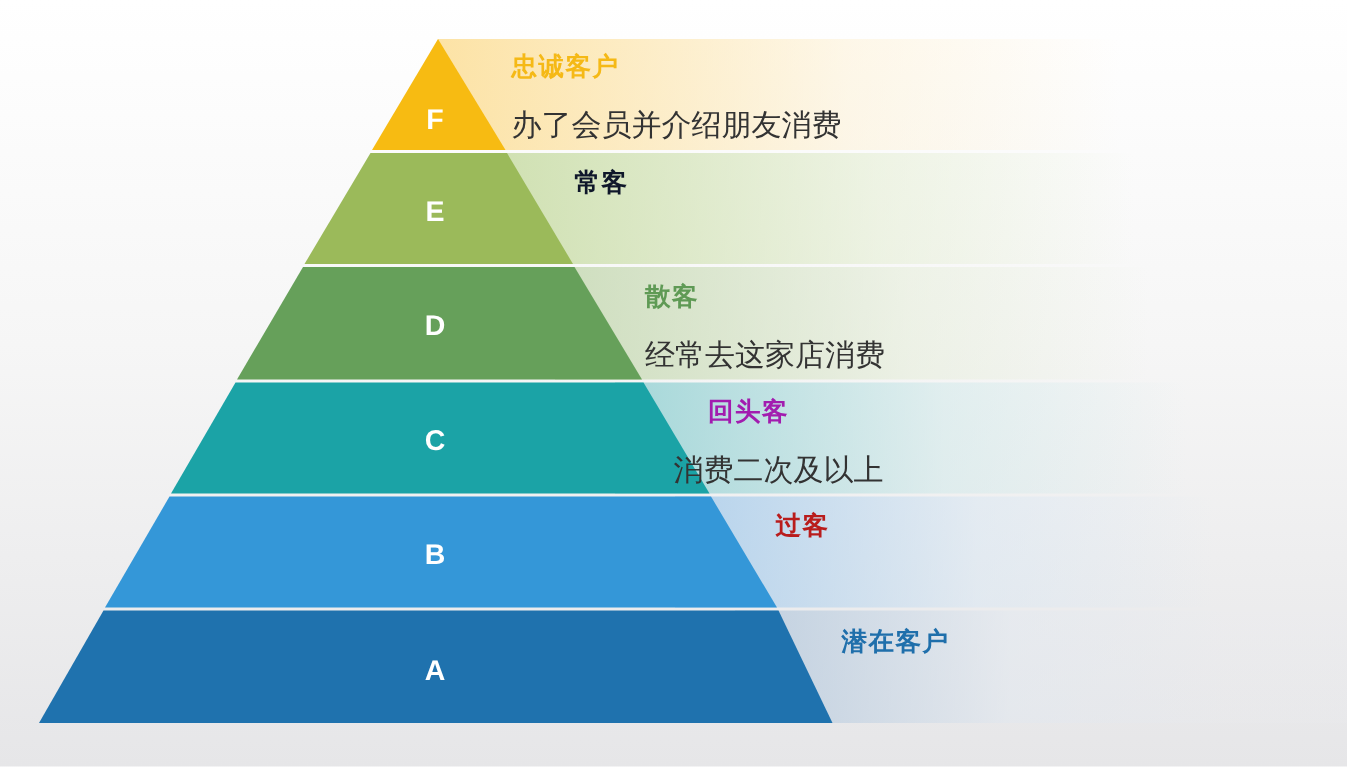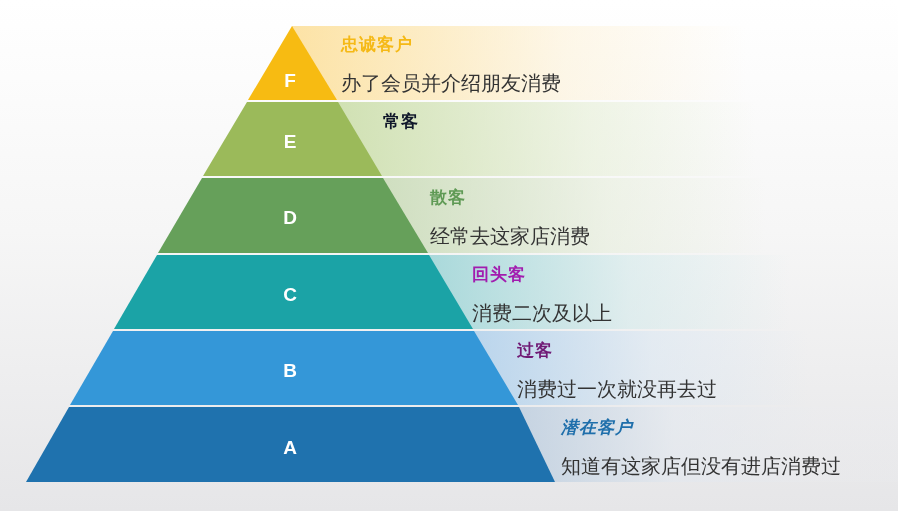--- a/index.html
+++ b/index.html
@@ -49,20 +49,18 @@
 
   <span class="title" style="left:341px; top:33px; color:#F5B916;">忠诚客户</span>
   <span class="desc" style="left:341px; top:70px;">办了会员并介绍朋友消费</span>
 
   <span class="title" style="left:383px; top:110px; color:#0f172a;">常客</span>
 
   <span class="title" style="left:430px; top:186px; color:#5F9A55;text-align:right;">散客</span>
   <span class="desc" style="left:430px; top:223px;">经常去这家店消费</span>
 
   <span class="title" style="left:472px; top:263px; color:#a21caf;">回头客</span>
-  <span class="desc" style="left:472px; top:300px;font-family:Liberation Mono, monospace;">消费二次及以上</span>
+  <span class="desc" style="left:449px; top:300px;font-family:Liberation Mono, monospace;">消费二次及以上</span>
 
-  <span class="title" style="left:517px; top:339px; color:#701a75;">过客</span>
-  <span class="desc" style="left:517px; top:376px;">消费过一次就没再去过</span>
+  <span class="title" style="left:517px; top:339px; color:#b91c1c;">过客</span>
 
-  <span class="title" style="left:561px; top:416px; color:#1F6FAB;font-style:italic;">潜在客户</span>
-  <span class="desc" style="left:561px; top:453px;">知道有这家店但没有进店消费过</span>
+  <span class="title" style="left:561px; top:416px; color:#1F6FAB;">潜在客户</span>
 </div>
 
 </body></html>

